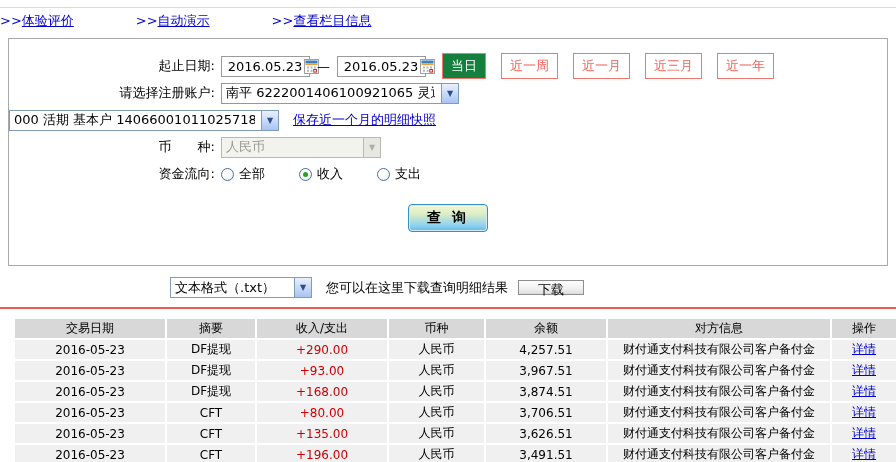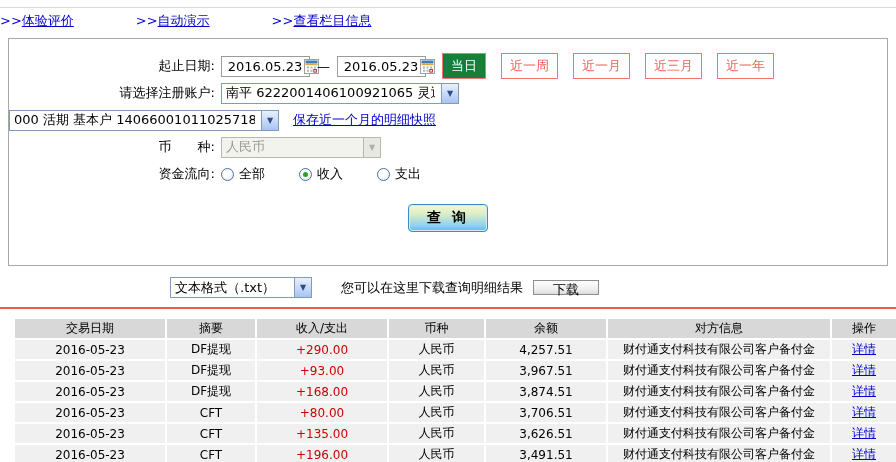--- a/index.html
+++ b/index.html
@@ -53,21 +53,21 @@
 
   .query-row { display:flex; justify-content:center; margin-top:17px; }
   .query-btn { width:80px; height:28px; font-family:inherit; font-size:14px; font-weight:bold; letter-spacing:3px;
     border:1px solid #3c8cc4; border-radius:4px; cursor:pointer; color:#000;
     background:linear-gradient(180deg,#f4f7d3 0%, #dcedc4 35%, #8fd2f0 78%, #62bce8 100%);
     box-shadow: inset 0 0 0 1px #d5ecf8; }
 
   
   .dl-row { display:flex; align-items:center; margin:11px 0 0 170px; font-size:13px; }
   .dl-label { margin-right:4px; }
-  .dl-hint { margin-left:29px; margin-right:10px;font-family:Liberation Mono, monospace; }
+  .dl-hint { margin-left:14px; margin-right:10px;font-family:Liberation Mono, monospace; }
   .dl-btn { width:66px; height:15px; font-family:inherit; font-size:13px; cursor:pointer;
     border:1px solid #8e8e8e; background:linear-gradient(180deg,#fdfdfd 0%, #f0f0f0 60%, #dcdcdc 100%); }
 
   .red-rule { border-top:2px solid #ee5a4b; margin-top:9px; }
 
   
   .grid { margin:8px 13px 0 13px; border-collapse:separate; border-spacing:2px; width:869px; font-size:12px; table-layout:fixed; }
   .grid th { background:#d8d8d8; font-weight:normal; height:19px; text-align:center; padding:1px 2px; white-space:nowrap; overflow:hidden; }
   .grid td { background:#f0f0f0; height:17px; text-align:center; padding:1px 2px; white-space:nowrap; overflow:hidden; }
   .grid td.amt { color:#cc0000; }

